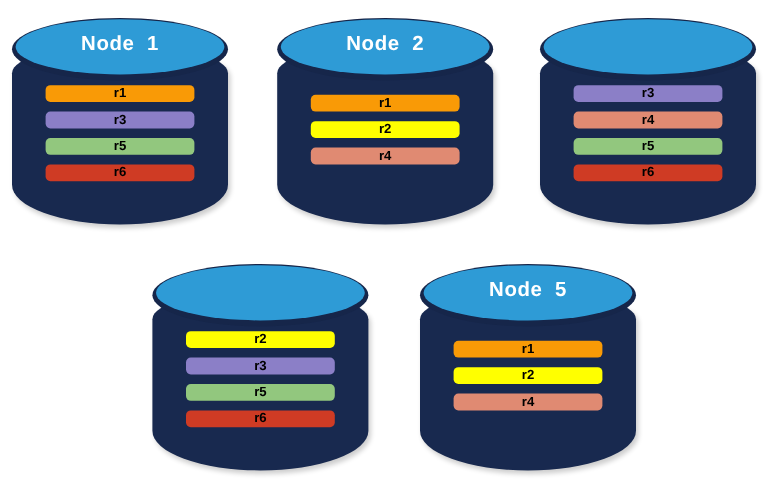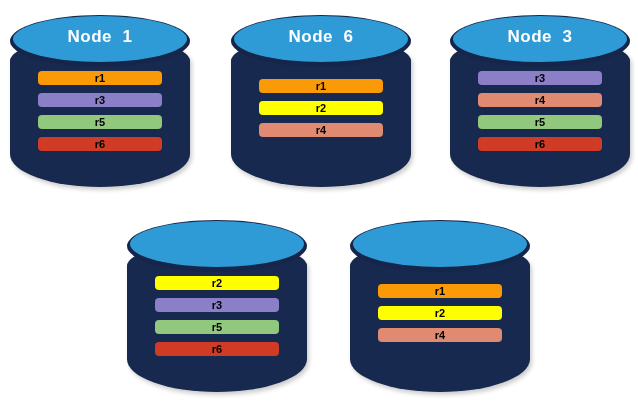--- a/index.html
+++ b/index.html
@@ -105,32 +105,31 @@
         <div class="bar" style="background: rgb(249, 154, 6);">r1</div>
         <div class="bar" style="background: rgb(139, 127, 199);">r3</div>
         <div class="bar" style="background: rgb(146, 199, 126);">r5</div>
         <div class="bar" style="background: rgb(207, 59, 36);">r6</div>
       </div>
     </div>
     <div class="node" style="left: 231px; top: 5px;">
       <div class="cyl-body"></div>
       <div class="cyl-rim"></div>
       <div class="cyl-top"></div>
-      <div class="node-label">Node  6</div>
+      <div class="node-label">Node  2</div>
       <div class="bars count-3">
         <div class="bar" style="background: rgb(249, 154, 6);">r1</div>
         <div class="bar" style="background: rgb(255, 255, 0);">r2</div>
         <div class="bar" style="background: rgb(224, 138, 114);">r4</div>
       </div>
     </div>
     <div class="node" style="left: 450px; top: 5px;">
       <div class="cyl-body"></div>
       <div class="cyl-rim"></div>
       <div class="cyl-top"></div>
-      <div class="node-label">Node  3</div>
       <div class="bars count-4">
         <div class="bar" style="background: rgb(139, 127, 199);">r3</div>
         <div class="bar" style="background: rgb(224, 138, 114);">r4</div>
         <div class="bar" style="background: rgb(146, 199, 126);">r5</div>
         <div class="bar" style="background: rgb(207, 59, 36);">r6</div>
       </div>
     </div>
     <div class="node" style="left: 127px; top: 210px;">
       <div class="cyl-body"></div>
       <div class="cyl-rim"></div>
@@ -139,19 +138,20 @@
         <div class="bar" style="background: rgb(255, 255, 0);">r2</div>
         <div class="bar" style="background: rgb(139, 127, 199);">r3</div>
         <div class="bar" style="background: rgb(146, 199, 126);">r5</div>
         <div class="bar" style="background: rgb(207, 59, 36);">r6</div>
       </div>
     </div>
     <div class="node" style="left: 350px; top: 210px;">
       <div class="cyl-body"></div>
       <div class="cyl-rim"></div>
       <div class="cyl-top"></div>
+      <div class="node-label">Node  5</div>
       <div class="bars count-3">
         <div class="bar" style="background: rgb(249, 154, 6);">r1</div>
         <div class="bar" style="background: rgb(255, 255, 0);">r2</div>
         <div class="bar" style="background: rgb(224, 138, 114);">r4</div>
       </div>
     </div>
   </div>
 
 </body></html>

